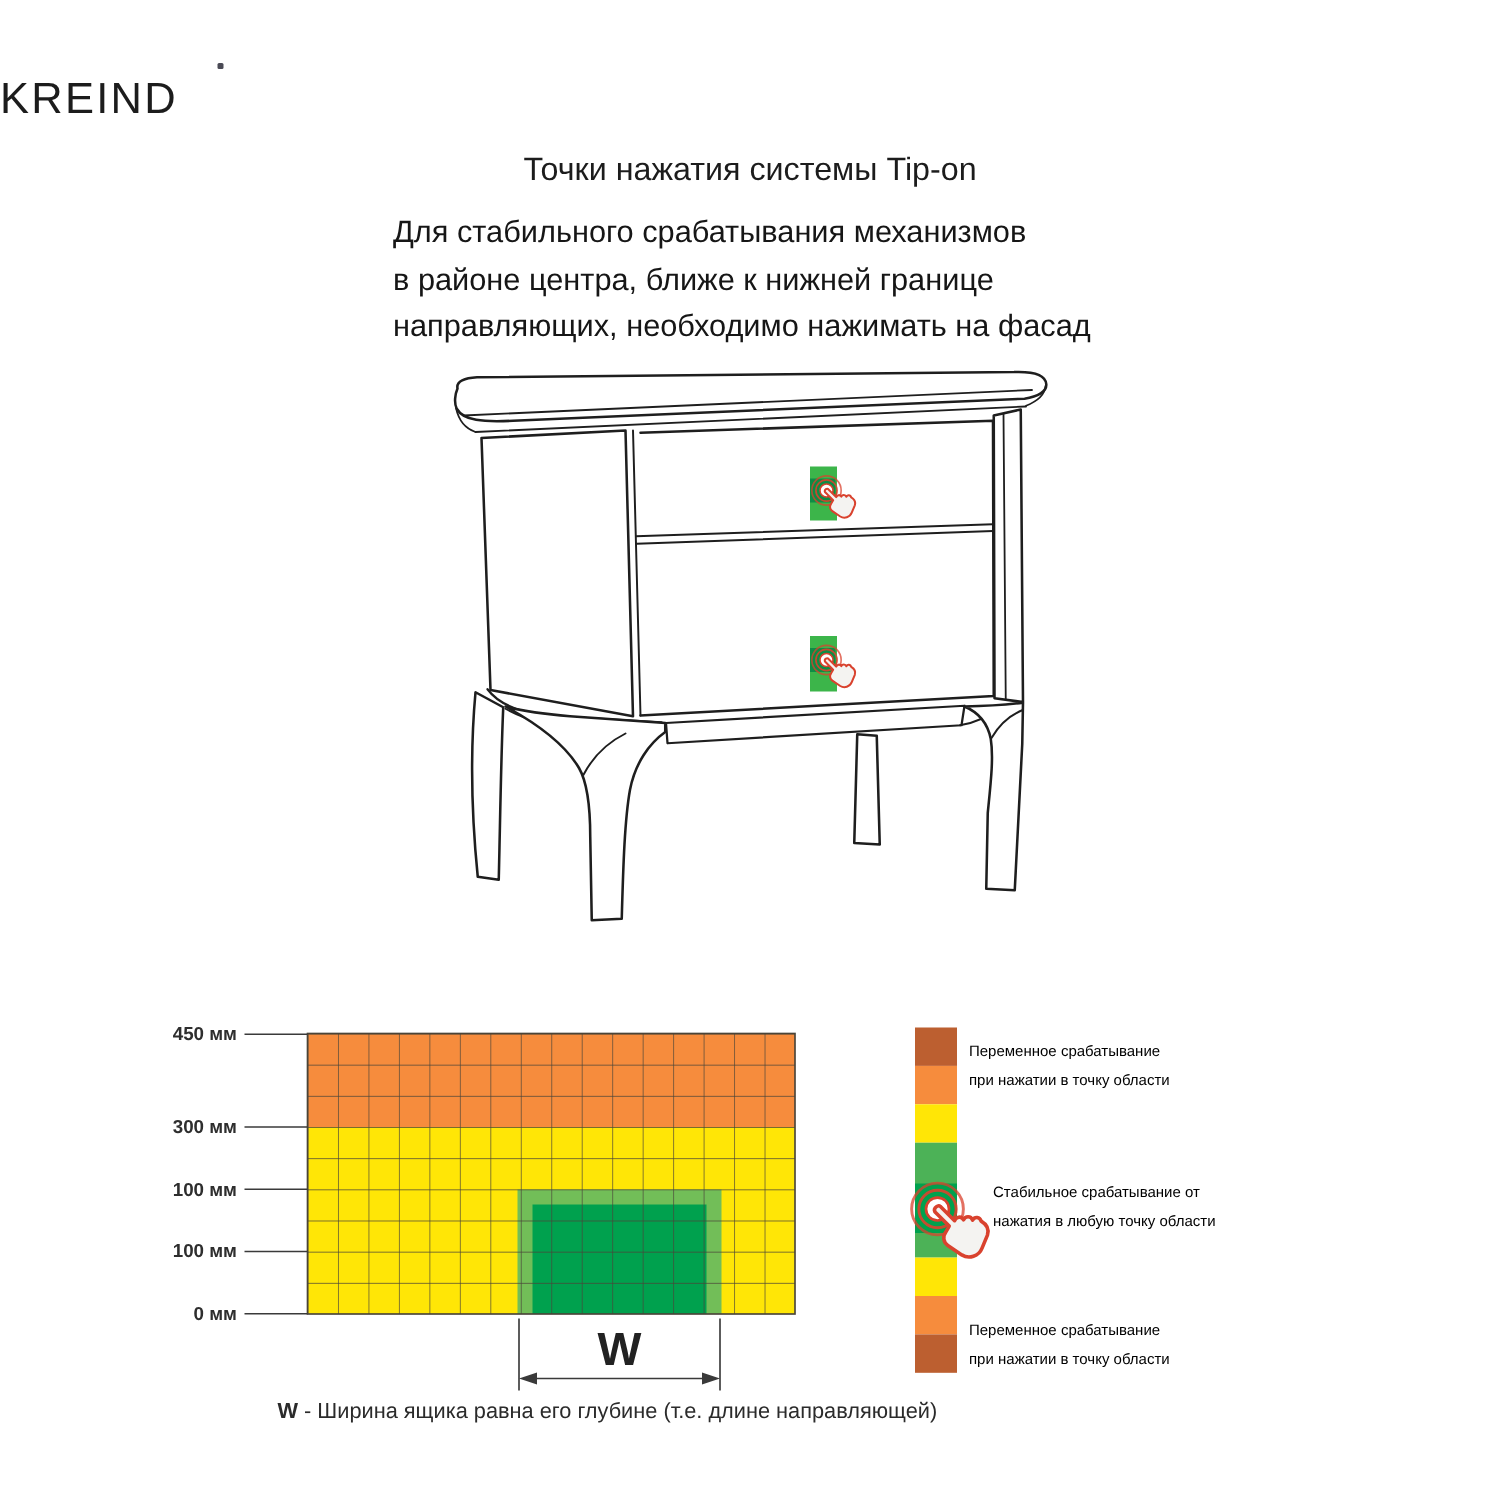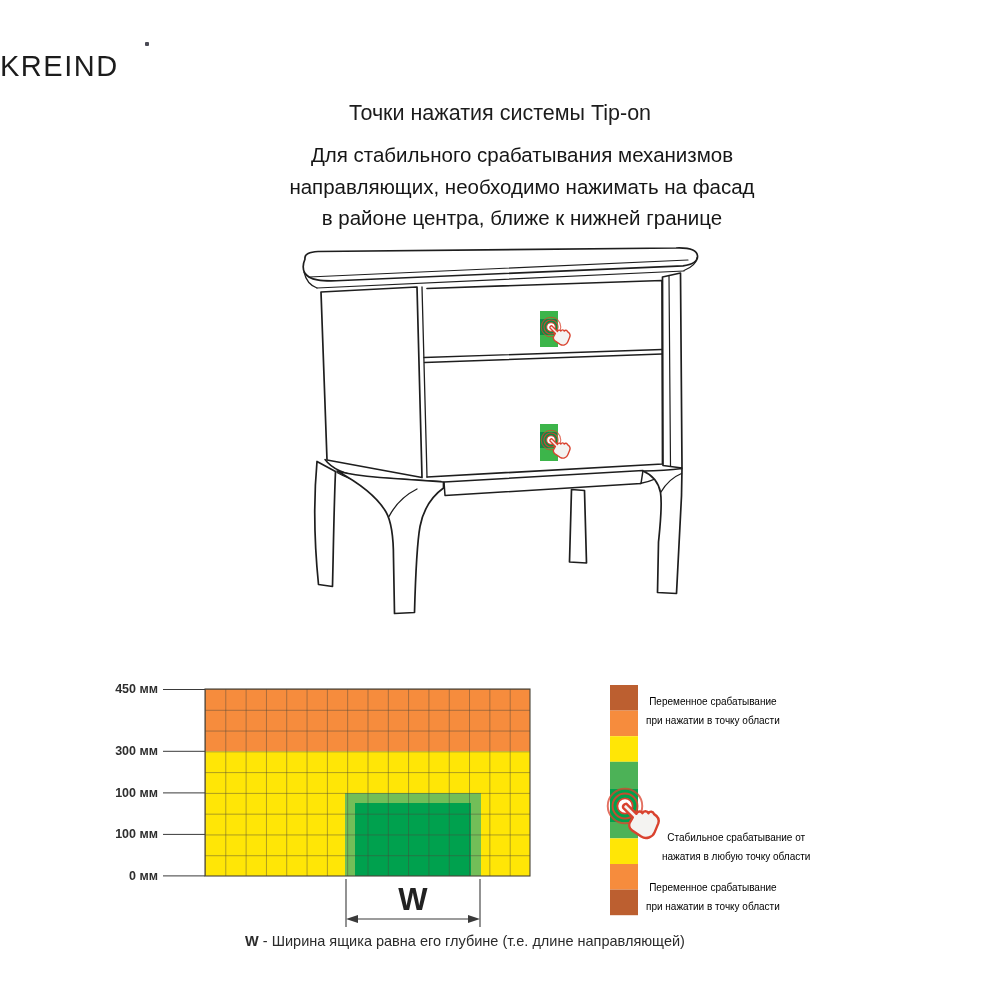--- a/index.html
+++ b/index.html
@@ -1,20 +1,20 @@
 <!DOCTYPE html>
 <html><head>
 <meta charset="utf-8">
 <style>
   html,body{margin:0;padding:0;}
   body{
     width:1000px;height:1000px;position:relative;background:#ffffff;
     font-family:"Liberation Sans", sans-serif;color:#1e1e1e;overflow:hidden;
   }
-  .abs{position:absolute;text-align:center;}
+  .abs{position:absolute;}
   .brand{
     left:0;top:50px;width:1000px;text-align:left;
     font-size:29px;letter-spacing:1.5px;color:#1c1c1c;
   }
   .subtitle{
     left:0;top:87px;width:1000px;text-align:center;
     font-size:21.5px;color:#1c1c1c;margin-top:14px;
   }
   .intro{
     left:262px;top:139px;width:520px;
@@ -149,38 +149,38 @@
   </g>
 </svg>
 
 <div class="abs stray"></div>
 
 <div class="abs brand">KREIND</div>
 <div class="abs subtitle">Точки нажатия системы Tip-on</div>
 
 <div class="abs intro">
   <div>Для стабильного срабатывания механизмов</div>
+  <div>в районе центра, ближе к нижней границе</div>
   <div>направляющих, необходимо нажимать на фасад</div>
-  <div>в районе центра, ближе к нижней границе</div>
 </div>
 
 <div class="abs tick-label" style="left:80px;top:682px;">450 мм</div>
 <div class="abs tick-label" style="left:80px;top:744px;">300 мм</div>
 <div class="abs tick-label" style="left:80px;top:786px;">100 мм</div>
 <div class="abs tick-label" style="left:80px;top:827px;">100 мм</div>
 <div class="abs tick-label" style="left:80px;top:869px;">0 мм</div>
 
 <div class="abs w-symbol">W</div>
 
 <div class="abs caption"><b>W</b><span> - Ширина ящика равна его глубине (т.е. длине направляющей)</span></div>
 
 <div class="abs legend-text" style="left:646px;top:692px;">
   <div>Переменное срабатывание</div>
   <div>при нажатии в точку области</div>
 </div>
-<div class="abs legend-text" style="left:662px;top:828px;">
+<div class="abs legend-text" style="left:662px;top:786px;">
   <div>Стабильное срабатывание от</div>
   <div>нажатия в любую точку области</div>
 </div>
 <div class="abs legend-text" style="left:646px;top:878px;">
   <div>Переменное срабатывание</div>
   <div>при нажатии в точку области</div>
 </div>
 
 </body></html>

